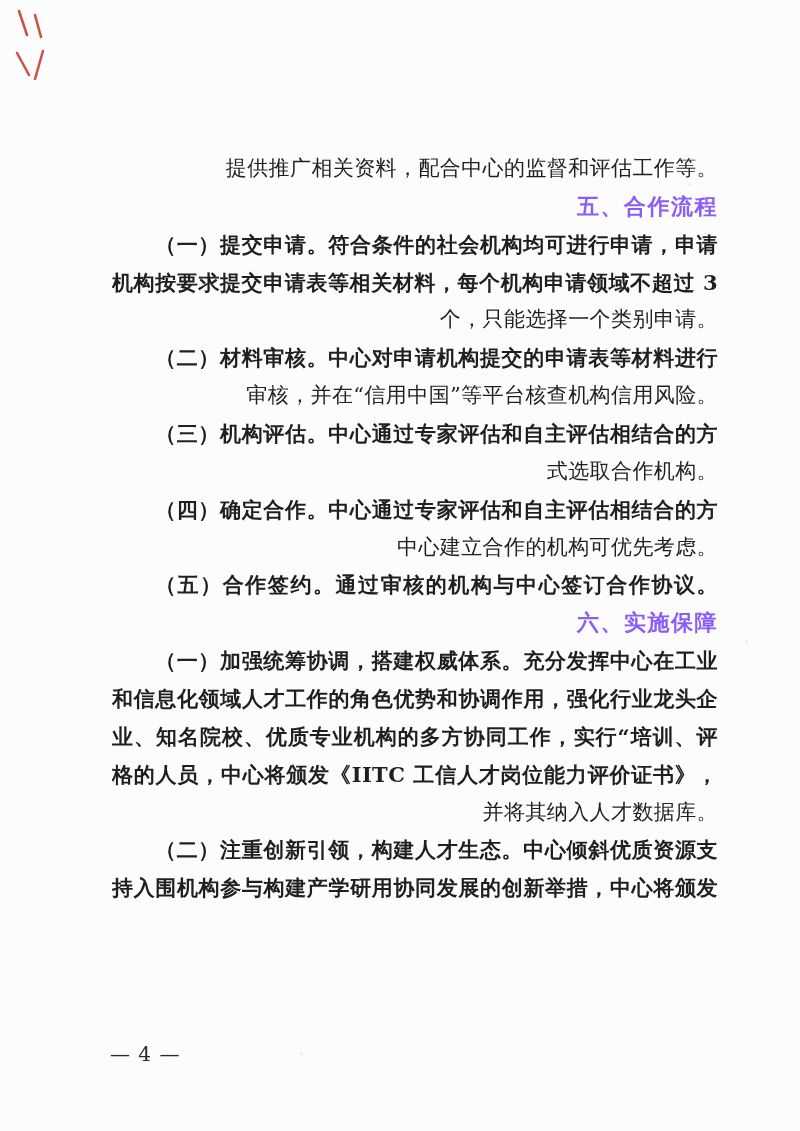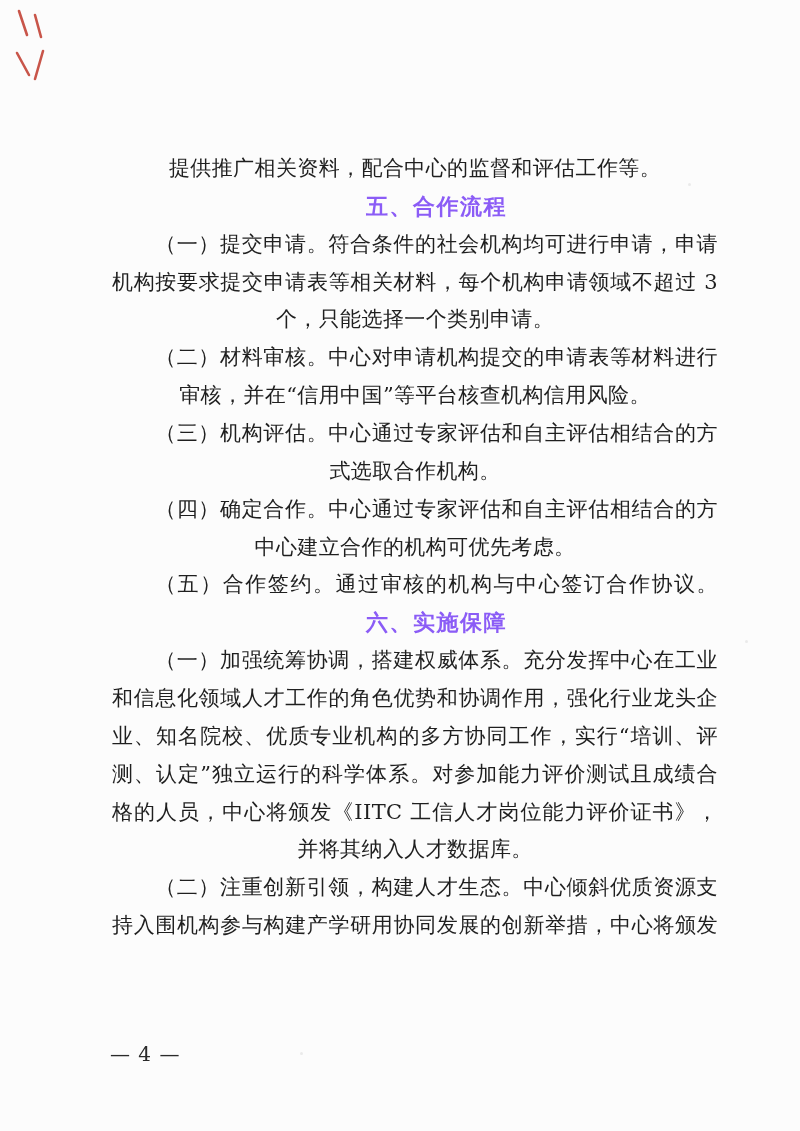--- a/index.html
+++ b/index.html
@@ -16,26 +16,26 @@
   .text-block{
     position:absolute;
     left:112px;top:150px;width:606px;
   }
   .doc-line{
     height:37.86px;
     line-height:37.86px;
     font-size:21px;
     letter-spacing:.4px;
     color:#1f1f1f;
-    text-align:center;
+    text-align:right;
     overflow:hidden;
     white-space:normal;
   }
   .doc-line.indent{padding-left:43px;}
-  .doc-line.full{text-align:justify;text-align-last:justify;}
+  .doc-line.full{text-align:justify;text-align-last:justify;font-weight:bold;}
   .doc-line.heading{
     font-family:"DejaVu Sans","Liberation Sans",sans-serif;
     font-weight:700;
     font-size:22px;
     letter-spacing:1.5px;
     color:#8b5cf6;
   }
   .footer{
     position:absolute;
     left:110px;top:1042px;
@@ -78,21 +78,20 @@
     <div class="doc-line end">审核，并在“信用中国”等平台核查机构信用风险。</div>
     <div class="doc-line indent full">（三）机构评估。中心通过专家评估和自主评估相结合的方</div>
     <div class="doc-line end">式选取合作机构。</div>
     <div class="doc-line indent full">（四）确定合作。中心通过专家评估和自主评估相结合的方</div>
     <div class="doc-line end">中心建立合作的机构可优先考虑。</div>
     <div class="doc-line indent full">（五）合作签约。通过审核的机构与中心签订合作协议。</div>
     <div class="doc-line heading indent">六、实施保障</div>
     <div class="doc-line indent full">（一）加强统筹协调，搭建权威体系。充分发挥中心在工业</div>
     <div class="doc-line full">和信息化领域人才工作的角色优势和协调作用，强化行业龙头企</div>
     <div class="doc-line full">业、知名院校、优质专业机构的多方协同工作，实行“培训、评</div>
-    <div class="doc-line full">测、认定”独立运行的科学体系。对参加能力评价测试且成绩合</div>
     <div class="doc-line full">格的人员，中心将颁发《IITC 工信人才岗位能力评价证书》，</div>
     <div class="doc-line end">并将其纳入人才数据库。</div>
     <div class="doc-line indent full">（二）注重创新引领，构建人才生态。中心倾斜优质资源支</div>
     <div class="doc-line full">持入围机构参与构建产学研用协同发展的创新举措，中心将颁发</div>
   </div>
 
   <div class="footer">— 4 —</div>
 
 </div>
 

